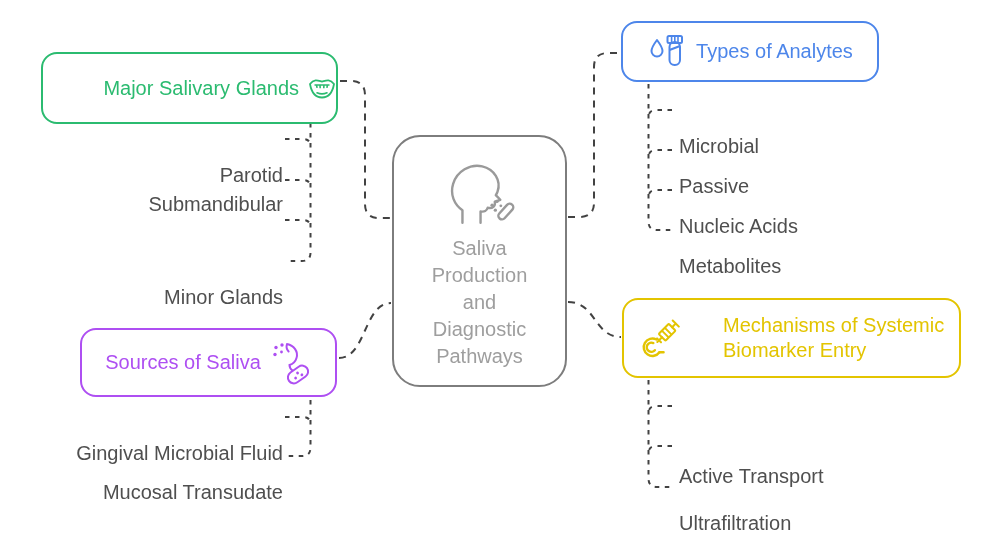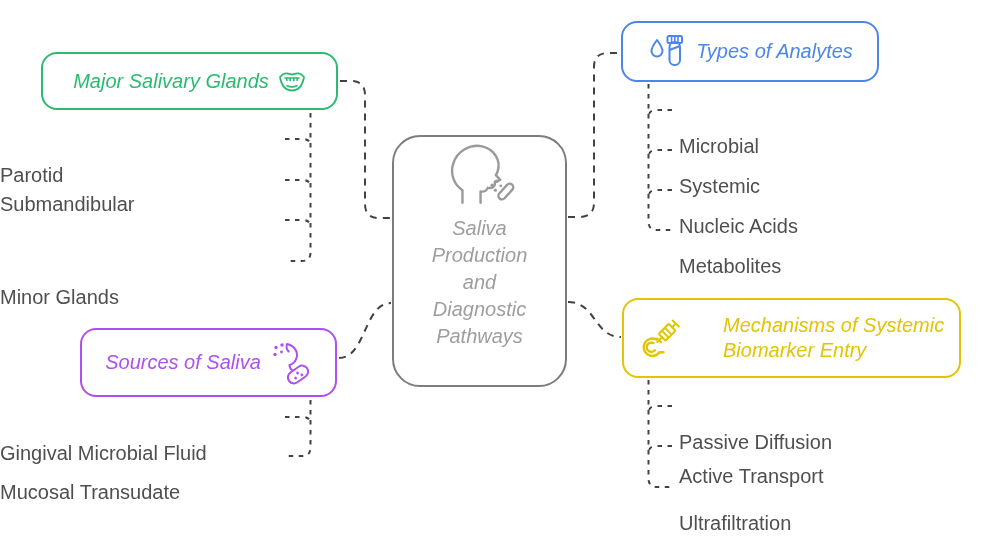--- a/index.html
+++ b/index.html
@@ -9,48 +9,48 @@
   }
   svg.links { position:absolute; left:0; top:0; width:986px; height:555px; }
   .link { fill:none; stroke:var(--connector); stroke-width:2; stroke-linecap:butt; }
   .dash-main { stroke-dasharray:7 6; }
   .dash-item { stroke-dasharray:4.5 5.5; }
 
   .node {
     position:absolute; box-sizing:border-box; background:#fff;
     border:2px solid; border-radius:16px;
     display:flex; align-items:center; justify-content:center; gap:9px;
-    font-size:20px; line-height:1.25;font-style:italic;
+    font-size:20px; line-height:1.25;
   }
   .node .ico { flex:0 0 auto; display:block; }
   .node .ico path, .node .ico rect, .node .ico ellipse { fill:none; stroke:currentColor; }
   .node .ico .fill { fill:currentColor; stroke:none; }
 
-  .node-glands   { left:41px;  top:52px;  width:297px; height:58px; color:var(--green);  border-color:var(--green); }
+  .node-glands   { left:41px;  top:52px;  width:297px; height:72px; color:var(--green);  border-color:var(--green);justify-content:flex-end; }
   .node-analytes { left:621px; top:21px;  width:258px; height:61px; color:var(--blue);   border-color:var(--blue); }
   .node-sources  { left:80px;  top:328px; width:257px; height:69px; color:var(--purple); border-color:var(--purple); }
   .node-mech     { left:622px; top:298px; width:339px; height:80px; color:var(--yellow); border-color:var(--yellow);
                    justify-content:flex-start; padding-left:13px;gap:39px; }
   .node-mech .lbl { max-width:248px; text-align:left; }
 
   .node-center {
     left:392px; top:135px; width:175px; height:252px;
     border-radius:28px; border-color:var(--gray-border); color:var(--center-text);
-    flex-direction:column; justify-content:flex-start; gap:10px; 
+    flex-direction:column; justify-content:flex-start; gap:10px; padding-top:20px;
     text-align:center; line-height:27px;
   }
   .node-center .lbl { white-space:pre-line; }
   .node-center .ico path, .node-center .ico rect { stroke:var(--gray-icon); }
   .node-center .ico .fill { fill:var(--gray-icon); stroke:none; }
 
   .item {
     position:absolute; font-size:20px; color:var(--item-text);
     transform:translateY(-50%); white-space:nowrap;margin-top:36px;
   }
-  .item-left  { left:0; width:283px; }
+  .item-left  { left:0; width:283px; text-align:right; }
   .item-right { left:679px; text-align:left; }
 </style>
 </head>
 <body>
 
 <div class="canvas">
 
   <svg class="links" viewBox="0 0 986 555">
 
     <path class="link dash-main" d="M 340 81 H 351 Q 365 81 365 95 V 204 Q 365 218 379 218 H 391"></path>
@@ -108,21 +108,21 @@
     <svg class="ico" width="40" height="35" viewBox="0 0 40 34">
       <path stroke-width="2" stroke-linejoin="round" d="M10 5.5 C7 9.5 4.5 13 4.5 16.5 a5.5 5.5 0 0 0 11 0 C15.5 13 13 9.5 10 5.5 Z"></path>
       <rect x="22.5" y="7.5" width="10.5" height="23" rx="5" stroke-width="2"></rect>
       <path stroke-width="2" d="M22.5 15.5 L33 11.5"></path>
       <rect x="20.5" y="1.5" width="14.5" height="7" rx="1.5" stroke-width="2"></rect>
       <path stroke-width="1.6" d="M24.6 1.5 V8.5 M27.8 1.5 V8.5 M31 1.5 V8.5"></path>
     </svg>
     <span class="lbl">Types of Analytes</span>
   </div>
   <div class="item item-right" style="top:110px">Microbial</div>
-  <div class="item item-right" style="top:150px">Systemic</div>
+  <div class="item item-right" style="top:150px">Passive</div>
   <div class="item item-right" style="top:190px">Nucleic Acids</div>
   <div class="item item-right" style="top:230px">Metabolites</div>
 
   <div class="node node-sources">
     <span class="lbl">Sources of Saliva</span>
     <svg class="ico" width="42" height="45" viewBox="0 0 42 44">
       <circle class="fill" cx="6" cy="7" r="1.7"></circle>
       <circle class="fill" cx="12" cy="4.5" r="1.7"></circle>
       <circle class="fill" cx="5" cy="14" r="1.7"></circle>
       <circle class="fill" cx="11.5" cy="11.5" r="1.4"></circle>
@@ -143,17 +143,16 @@
       <path stroke-width="2.4" stroke-linecap="round" d="M22 35.5 a8.5 8.5 0 1 1 -3 -12.5"></path>
       <path stroke-width="2.4" stroke-linecap="round" d="M17.5 33.5 a4.5 4.5 0 1 1 -1.5 -7 M22 35.5 H26"></path>
       <g transform="rotate(-45 30 15)">
         <rect x="22" y="10.5" width="14" height="9.5" rx="1" stroke-width="2"></rect>
         <path stroke-width="1.8" d="M26.5 10.5 V20 M30.5 10.5 V20"></path>
         <path stroke-width="2" stroke-linecap="round" d="M36 15.2 H41 M41 11 V19.5 M22 15.2 H15.5 M17.8 12.5 V18"></path>
       </g>
     </svg>
     <span class="lbl">Mechanisms of Systemic Biomarker Entry</span>
   </div>
-  <div class="item item-right" style="top:406px">Passive Diffusion</div>
   <div class="item item-right" style="top:440px">Active Transport</div>
   <div class="item item-right" style="top:487px">Ultrafiltration</div>
 
 </div>
 
 </body></html>

